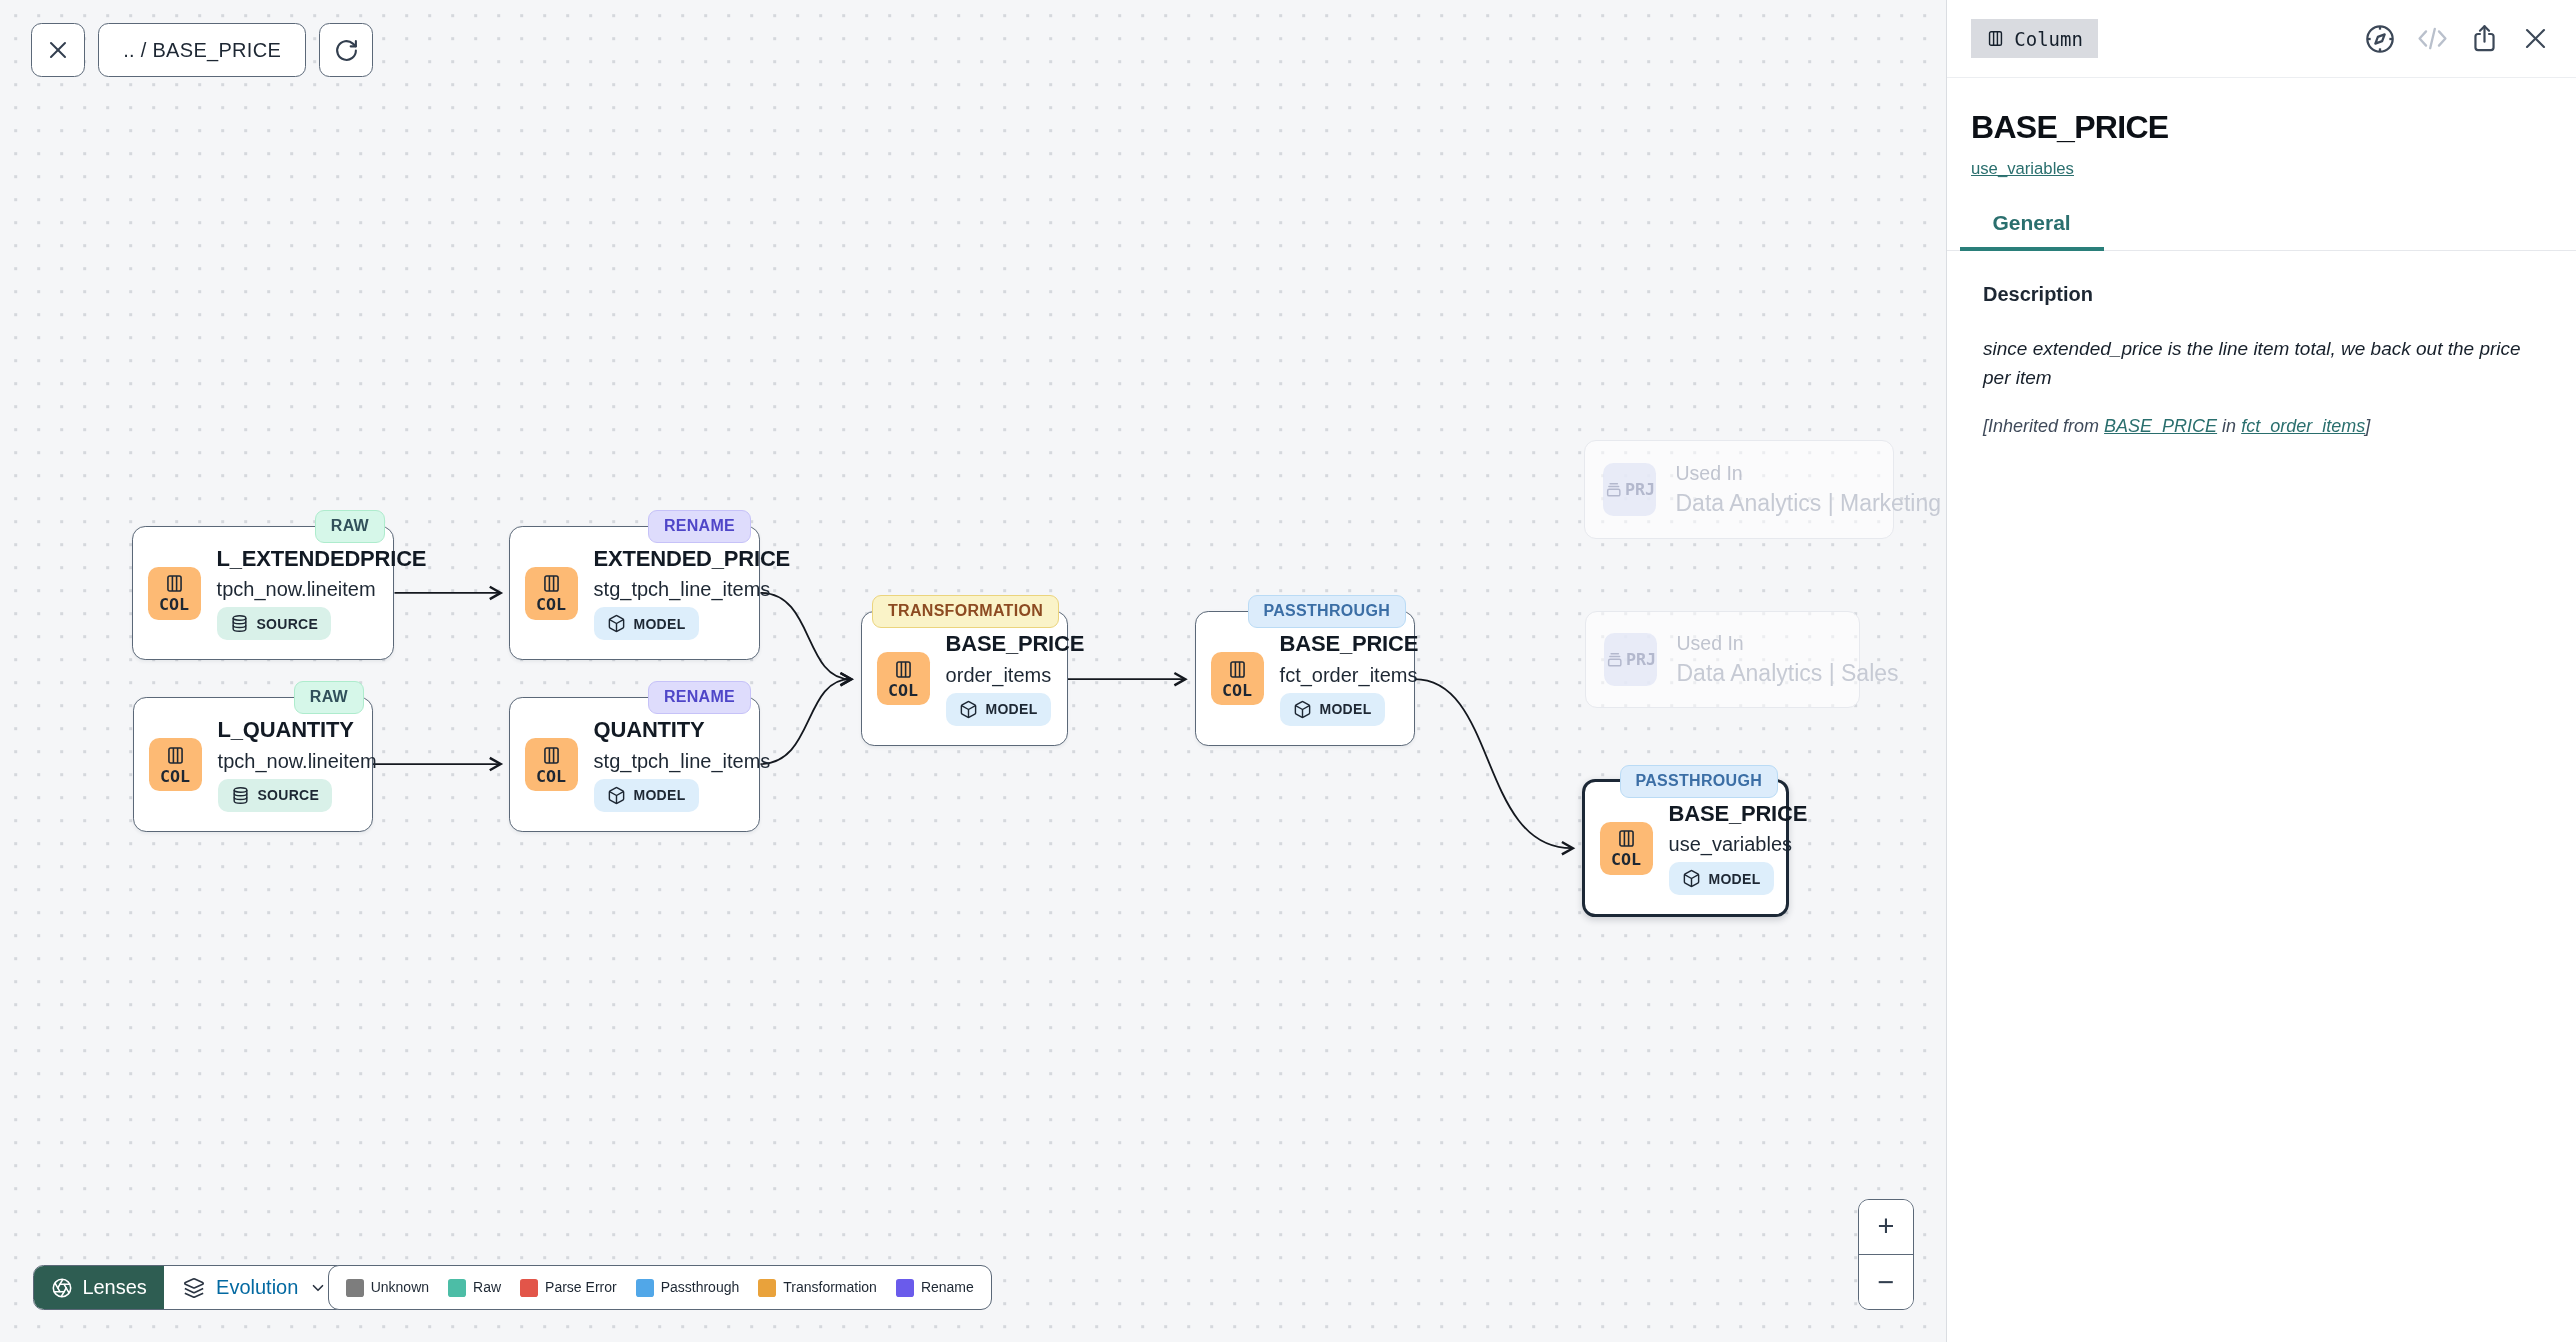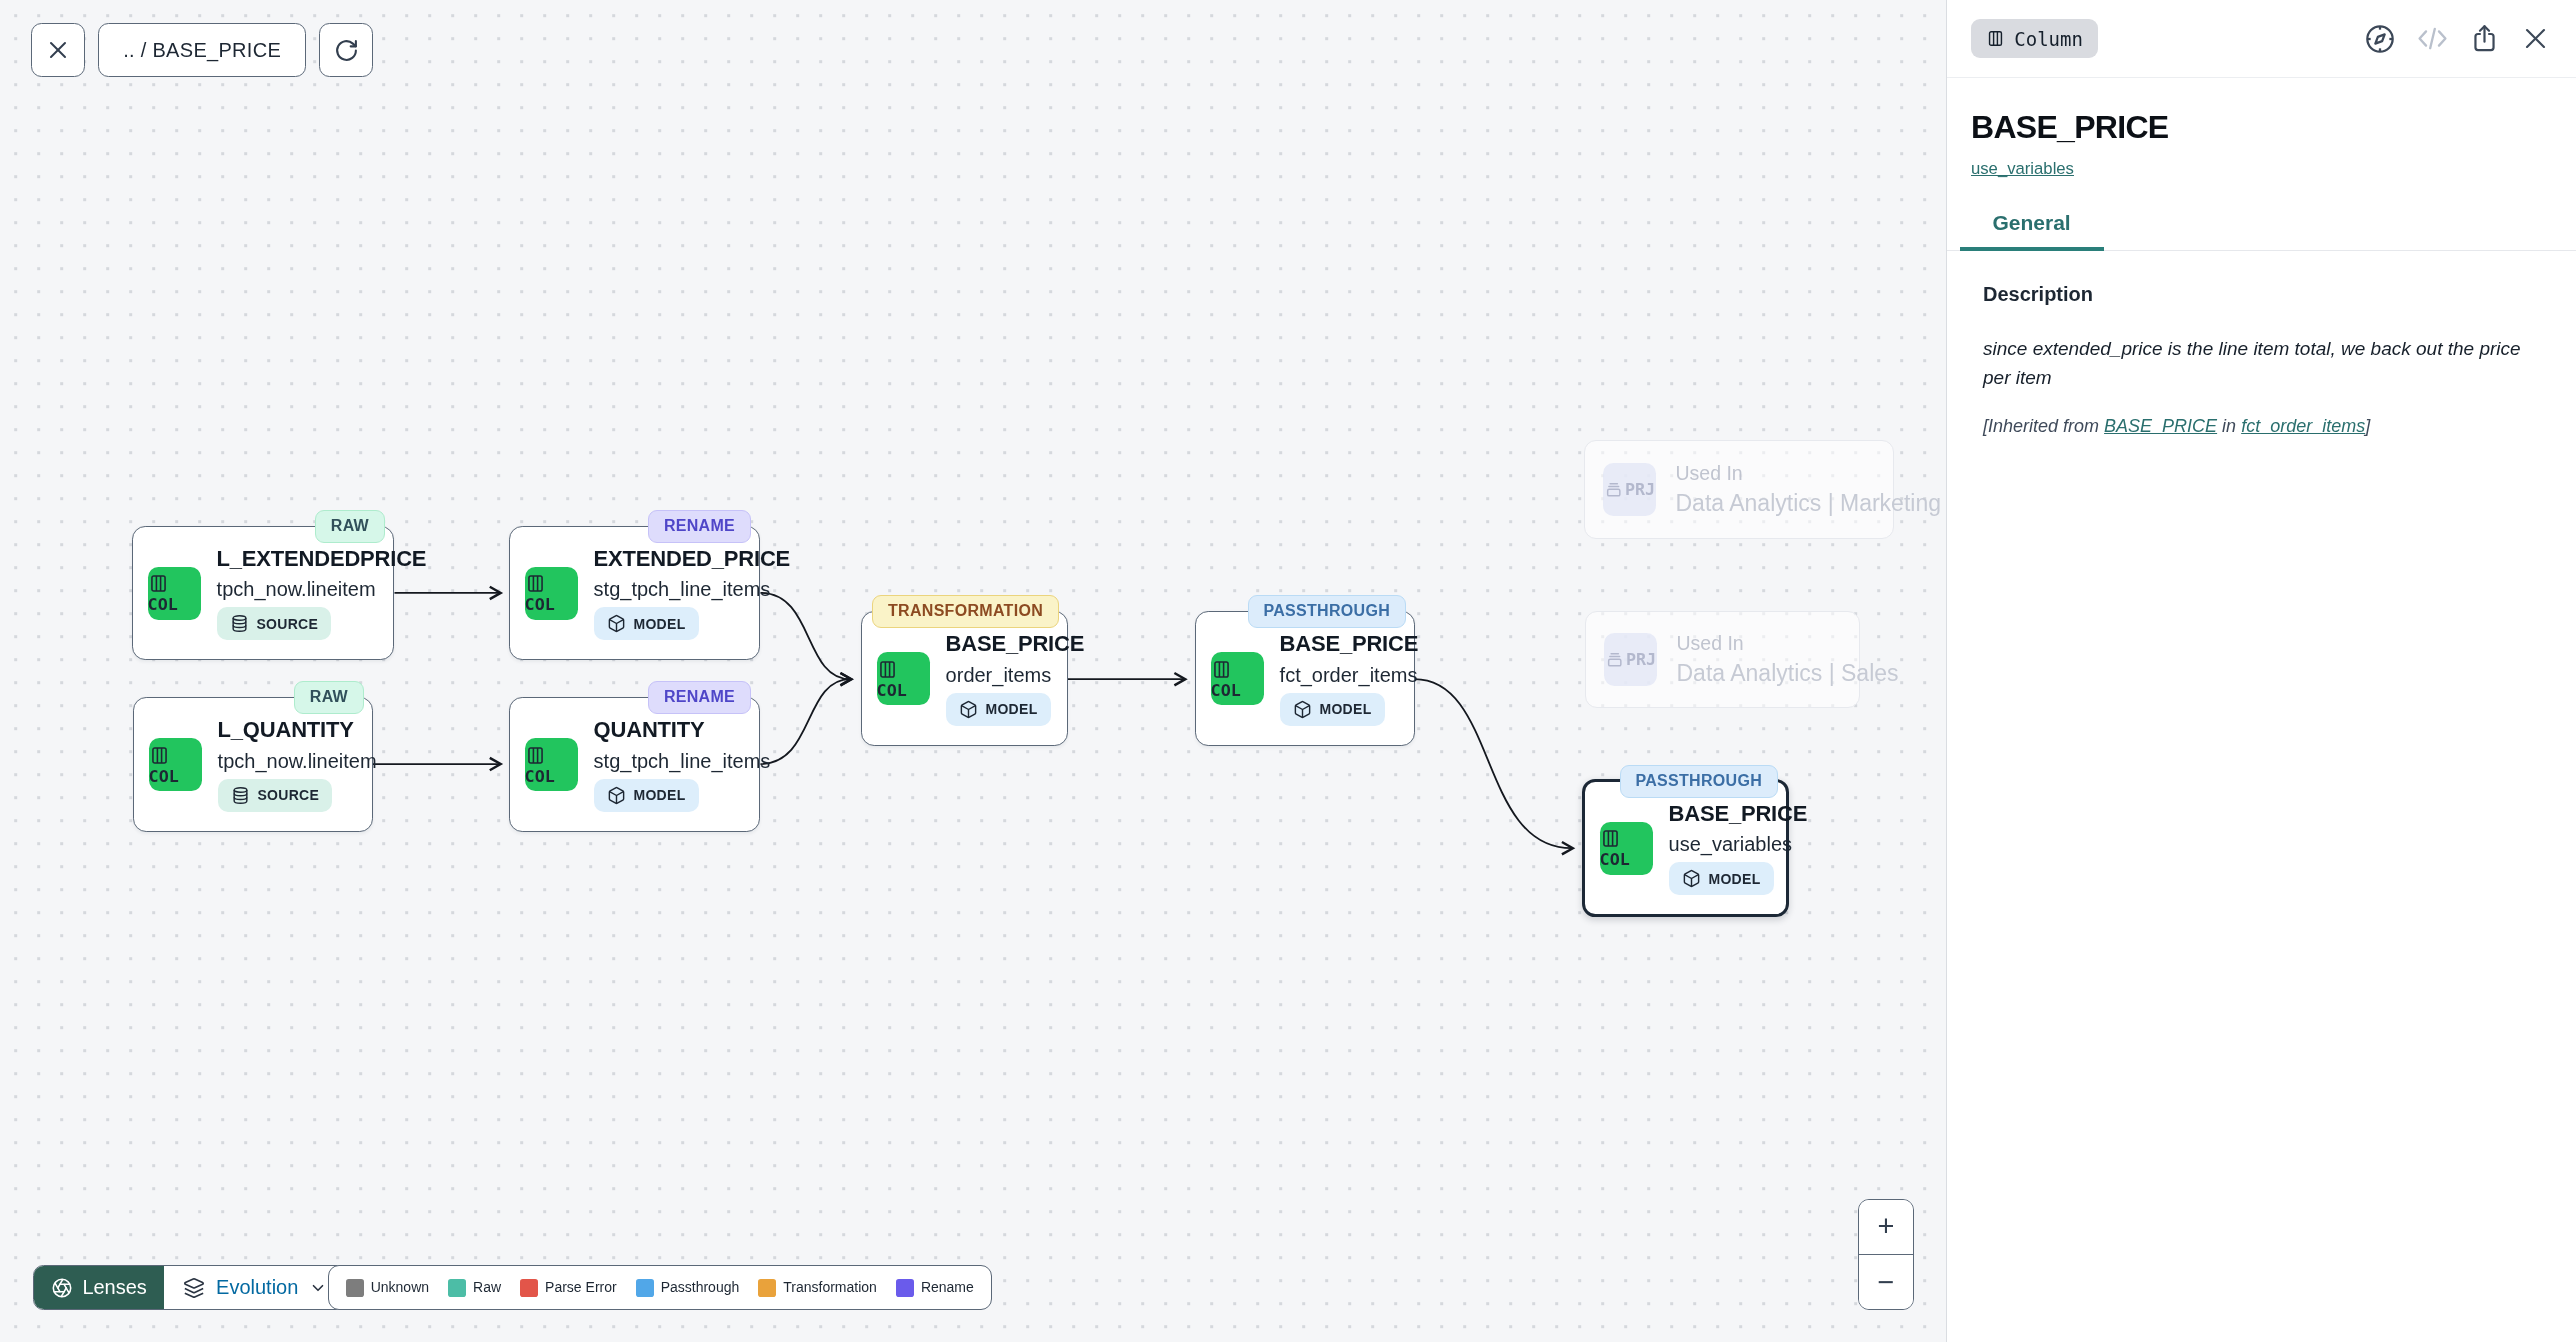--- a/index.html
+++ b/index.html
@@ -35,22 +35,22 @@
     position:absolute; top:-17.4px; right:8.4px; height:33px; padding:0 14.6px;
     border-radius:9px; display:flex; align-items:center;
     font-size:16px; font-weight:bold; letter-spacing:0.3px;
   }
   .badge-raw            { background:#d6f7e9; border:1.4px solid #aeeccd; color:#31505a; }
   .badge-rename         { background:#dedcfc; border:1.4px solid #c6c2f8; color:#4f46c8; }
   .badge-transformation { background:#faf3c8; border:1.4px solid #ebd47d; color:#8c4a21; }
   .badge-passthrough    { background:#dcecfb; border:1.4px solid #badbf5; color:#3b6ea5; }
 
   .type-chip {
-    flex:0 0 auto; width:53px; height:53px; background:#22c55e; border-radius:10.4px;
-    display:flex; flex-direction:column; align-items:flex-start; justify-content:center; gap:2.1px;
+    flex:0 0 auto; width:53px; height:53px; background:#fdba74; border-radius:10.4px;
+    display:flex; flex-direction:column; align-items:center; justify-content:center; gap:2.1px;
     color:#1d2733;
   }
   .type-chip .chip-label { font-family:"DejaVu Sans Mono", monospace; font-size:16.7px; font-weight:bold; line-height:1; }
   .node-body { display:flex; flex-direction:column; align-items:flex-start; gap:6.3px; padding-right:11px; }
   .node-title { font-size:22px; font-weight:bold; color:#121a24; letter-spacing:-0.2px; white-space:nowrap; }
   .node-subtitle { font-size:20px; color:#1d2733; white-space:nowrap; }
   .node-pill {
     display:inline-flex; align-items:center; gap:7.7px; height:33px; padding:0 13.2px;
     border-radius:10px; font-size:14px; font-weight:bold; color:#1d2733; letter-spacing:0.3px;
   }
@@ -108,21 +108,21 @@
   
   .panel {
     position:absolute; left:1946px; top:0; width:630px; height:1343px; background:#fff;
     border-left:1.4px solid #dadde2;
   }
   .panel-header {
     height:78px; display:flex; align-items:center; justify-content:space-between;
     padding:0 26.4px 0 24px; border-bottom:1.4px solid #eceef1;
   }
   .panel-type-badge {
-    display:flex; align-items:center; gap:9px; background:#d9dbe0; border-radius:9px;
+    display:flex; align-items:center; gap:9px; background:#d9dbe0; border-radius:0;
     height:39px; padding:0 15.3px; font-family:"DejaVu Sans Mono", monospace; font-size:19px; color:#16202c;
   }
   .panel-icons { display:flex; align-items:center; gap:21px; color:#3c4858; }
   .picon { cursor:pointer; display:flex; }
   .picon.disabled { color:#b9c0cc; cursor:default; }
 
   .panel-title { margin:31px 0 0 24px; font-size:32px; font-weight:bold; color:#0c1016; letter-spacing:-0.7px; }
   .panel-link  { margin:12.5px 0 0 24px; display:inline-block; font-size:16.7px; color:#2a6f6e; text-decoration:underline; cursor:pointer; }
 
   .tabs-row { margin-top:32px; border-bottom:1.4px solid #e6e8ec; padding-left:12.5px; display:flex;align-items:flex-end; }

